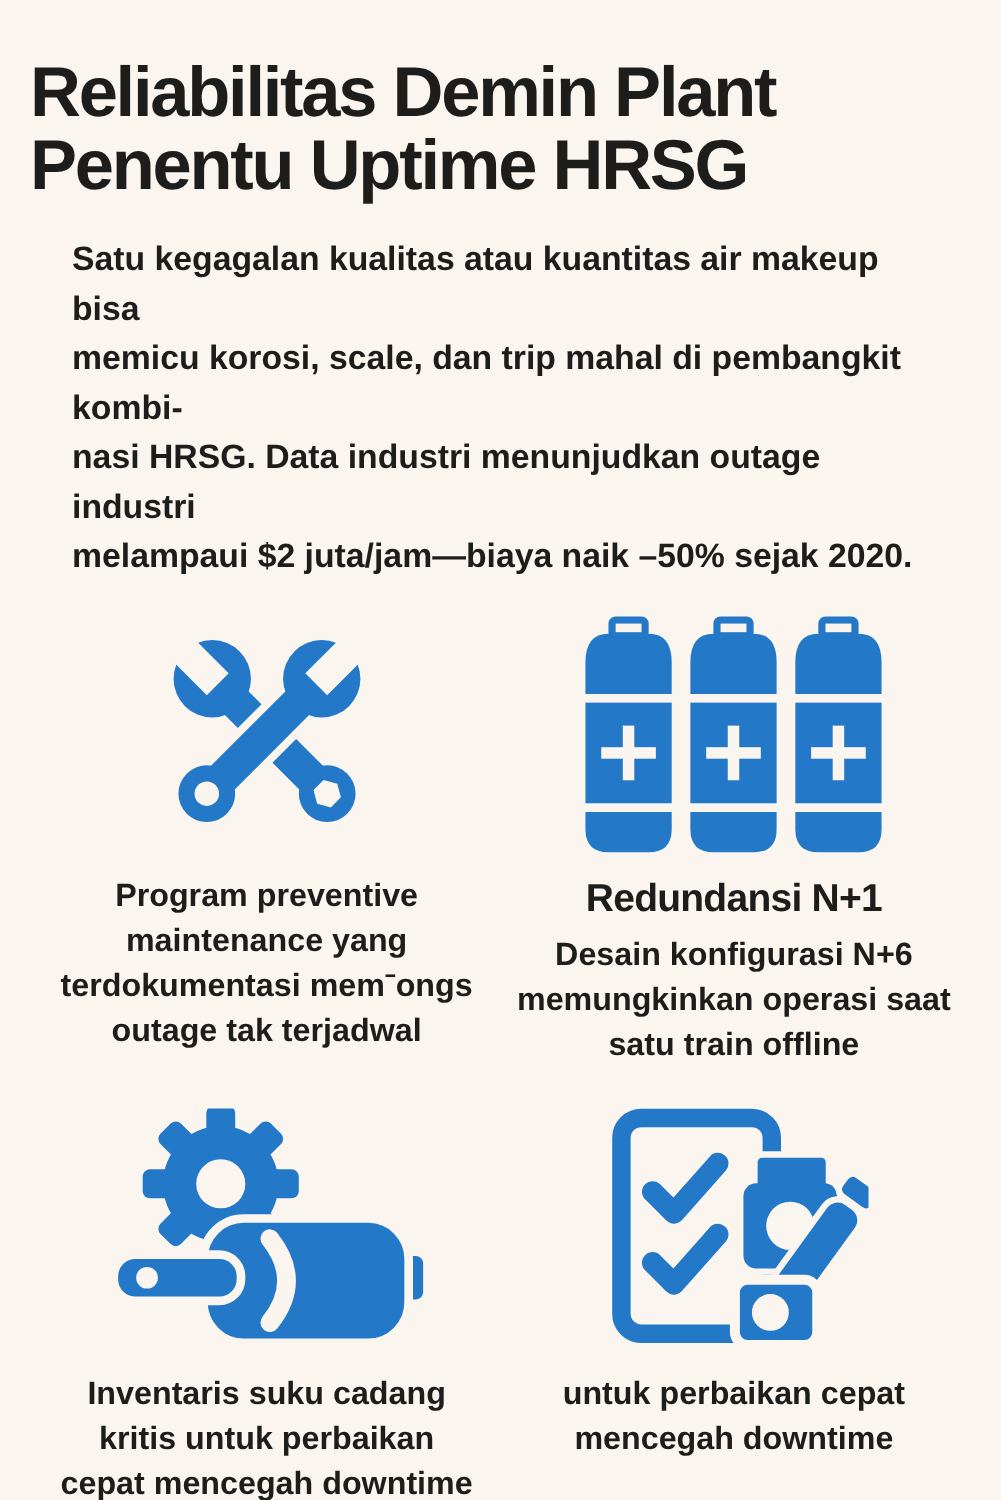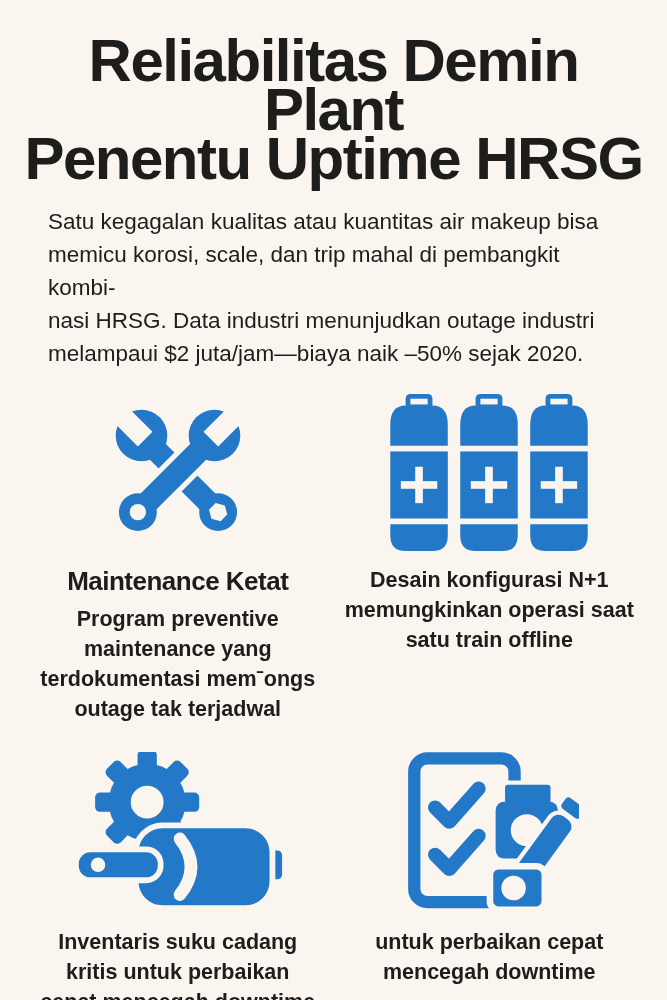--- a/index.html
+++ b/index.html
@@ -6,32 +6,33 @@
   body{
     width:667px;height:1000px;
     background:#faf5ef;
     font-family:"Liberation Sans", sans-serif;
     color:#1d1d1b;
     overflow:hidden;
   }
   .poster{width:667px;height:1000px;position:relative;}
   .title{
     margin:36px 20px 16px;
-    text-align:center;
-    font-size:60px;
+    text-align:left;
+    font-size:47px;
     font-weight:bold;
     line-height:49px;
     letter-spacing:-1.5px;
     white-space:pre-line;
   }
   .intro{
     margin:22px 44px 0 48px;
     font-size:22.5px;
     line-height:33px;
     white-space:pre-line;
+    font-weight:bold;
   }
   .cards{
     display:grid;
     grid-template-columns:1fr 1fr;
     padding:0 26px;
     margin-top:16px;
     column-gap:8px;
     row-gap:24px;
   }
   .card{text-align:center;}
@@ -92,21 +93,20 @@
               <circle cx="0" cy="66" r="22"></circle>
             </g>
             <circle cx="0" cy="-60" r="30" fill="#2478c8"></circle>
             <rect x="-13" y="-48" width="26" height="112" rx="11" fill="#2478c8"></rect>
             <circle cx="0" cy="66" r="22" fill="#2478c8"></circle>
             <rect x="-12" y="-104" width="24" height="50" fill="#faf5ef"></rect>
             <circle cx="0" cy="66" r="9.5" fill="#faf5ef"></circle>
           </g>
         </svg>
       </div>
-      <h2 class="card-title">Maintenance Ketat</h2>
       <p class="card-body">Program preventive
 maintenance yang
 terdokumentasi memˉongs
 outage tak terjadwal</p>
     </div>
 
     <div class="card">
       <div class="icon-box">
         <svg viewBox="0 0 206 168" width="198" height="161">
           <defs>
@@ -118,21 +118,22 @@
               <rect x="26" y="78" width="8" height="38" fill="#faf5ef"></rect>
               <rect x="11" y="93" width="38" height="8" fill="#faf5ef"></rect>
               <path d="M0,138 L60,138 L60,150 Q60,166 44,166 L16,166 Q0,166 0,150 Z" fill="#2478c8"></path>
             </g>
           </defs>
           <use href="#batt"></use>
           <use href="#batt" x="73"></use>
           <use href="#batt" x="146"></use>
         </svg>
       </div>
-      <p class="card-body">Desain konfigurasi N+1
+      <h2 class="card-title">Redundansi N+1</h2>
+      <p class="card-body">Desain konfigurasi N+6
 memungkinkan operasi saat
 satu train offline</p>
     </div>
 
     <div class="card">
       <div class="icon-box">
         <svg viewBox="0 0 220 170" width="212" height="164">
           <g transform="translate(78,52)" fill="#2478c8">
             <rect x="-10" y="-54" width="20" height="24" rx="5"></rect>
             <rect x="-10" y="-54" width="20" height="24" rx="5" transform="rotate(45)"></rect>

